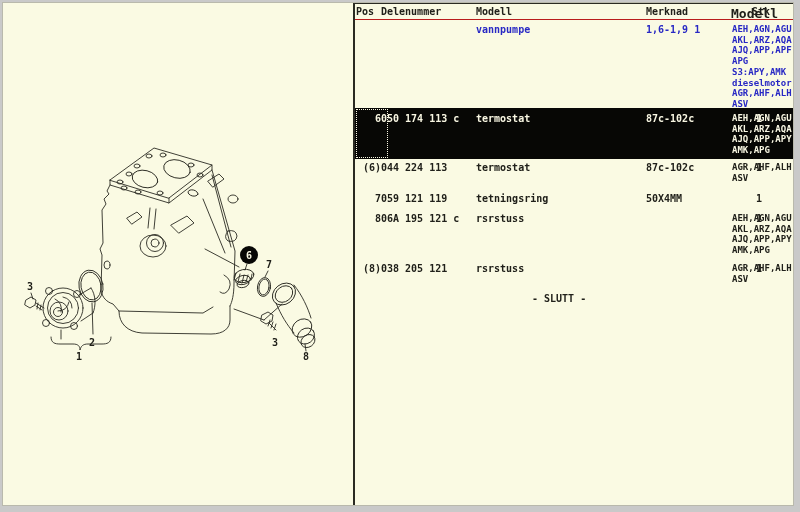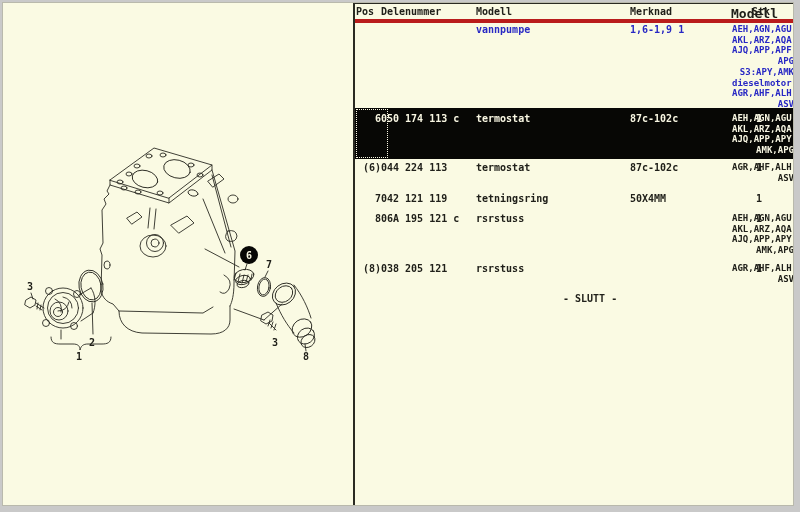--- a/index.html
+++ b/index.html
@@ -16,44 +16,44 @@
   
   .diagram-panel{position:absolute;left:0;top:0;width:350px;height:502px;}
   .diagram-panel svg{display:block;}
   .callout-label{font-family:"DejaVu Sans Mono",monospace;font-size:10px;font-weight:bold;fill:#20201a;}
   
   .table-panel{
     position:absolute;left:350px;top:0;width:438px;height:501px;
     border-left:2px solid #2a2a22;border-top:1px solid #2a2a22;
     font-size:10px;font-weight:bold;color:#20201a;
   }
-  .thead{position:absolute;left:0;top:0;width:100%;height:15px;border-bottom:4px solid #b91c1c;}
+  .thead{position:absolute;left:0;top:0;width:100%;height:15px;border-bottom:1px solid #b91c1c;}
   .hc{position:absolute;top:2px;white-space:pre;}
   .tbody{position:absolute;left:0;top:0;width:100%;height:100%;}
   .trow{position:absolute;left:0;width:100%;}
   .trow:nth-of-type(1){top:20px;}
   .trow:nth-of-type(2){top:104px;height:51px;background:#070705;color:#f8f6e2;}
   .trow:nth-of-type(3){top:158px;}
   .trow:nth-of-type(4){top:189px;}
   .trow:nth-of-type(5){top:209px;}
   .trow:nth-of-type(6){top:259px;}
   .trow.link{color:#2828c4;}
-  .cell{position:absolute;top:0;white-space:pre;text-align:right;}
+  .cell{position:absolute;top:0;white-space:pre;}
   .trow.selected .cell{top:5px;}
   .c-pos{left:0;width:26px;text-align:right;}
   .c-delenummer{left:26px;}
   .c-tekst{left:121px;}
-  .c-merknad{left:263px;padding-left:12px;}
+  .c-merknad{left:279px;padding-left:12px;}
   .c-stk{left:357px;width:14px;text-align:right;margin-left:36px;}
   .c-modell{left:377px;width:62px;font-size:9px;line-height:10.7px;}
   .hc.c-pos{left:1px;width:auto;text-align:left;}
   .hc.c-stk{left:361px;width:auto;text-align:left;}
   .hc.c-modell{left:376px;width:auto;font-size:13px;line-height:normal;}
   .focusbox{position:absolute;left:1px;top:1px;width:30px;height:47px;border:1px dotted #f8f6e2;}
-  .slutt{position:absolute;left:177px;top:289px;white-space:pre;margin-left:31px;}
+  .slutt{position:absolute;left:177px;top:289px;white-space:pre;}
 </style>
 </head>
 <body>
 
 <div id="window">
 
   <div class="diagram-panel">
     <svg width="350" height="502" viewBox="0 0 350 502">
       <g stroke="#2a2a22" fill="none" stroke-width="0.9" stroke-linejoin="round" stroke-linecap="round">
 
@@ -194,21 +194,21 @@
         <div class="trow">
           <span class="cell c-pos">(6)</span>
           <span class="cell c-delenummer">044 224 113</span>
           <span class="cell c-tekst">termostat</span>
           <span class="cell c-merknad">87c-102c</span>
           <span class="cell c-stk">1</span>
           <div class="cell c-modell"><div>AGR,AHF,ALH,</div><div>ASV</div></div>
         </div>
         <div class="trow">
           <span class="cell c-pos">7</span>
-          <span class="cell c-delenummer">042 121 119</span>
+          <span class="cell c-delenummer">059 121 119</span>
           <span class="cell c-tekst">tetningsring</span>
           <span class="cell c-merknad">50X4MM</span>
           <span class="cell c-stk">1</span>
           <div class="cell c-modell"></div>
         </div>
         <div class="trow">
           <span class="cell c-pos">8</span>
           <span class="cell c-delenummer">06A 195 121 c</span>
           <span class="cell c-tekst">rsrstuss</span>
           <span class="cell c-merknad"></span>

